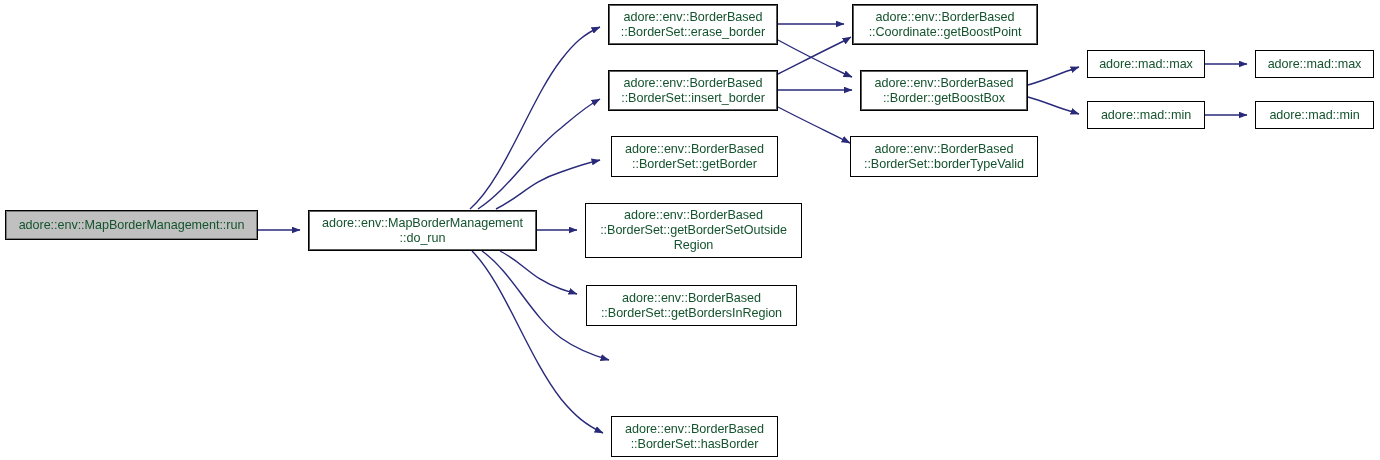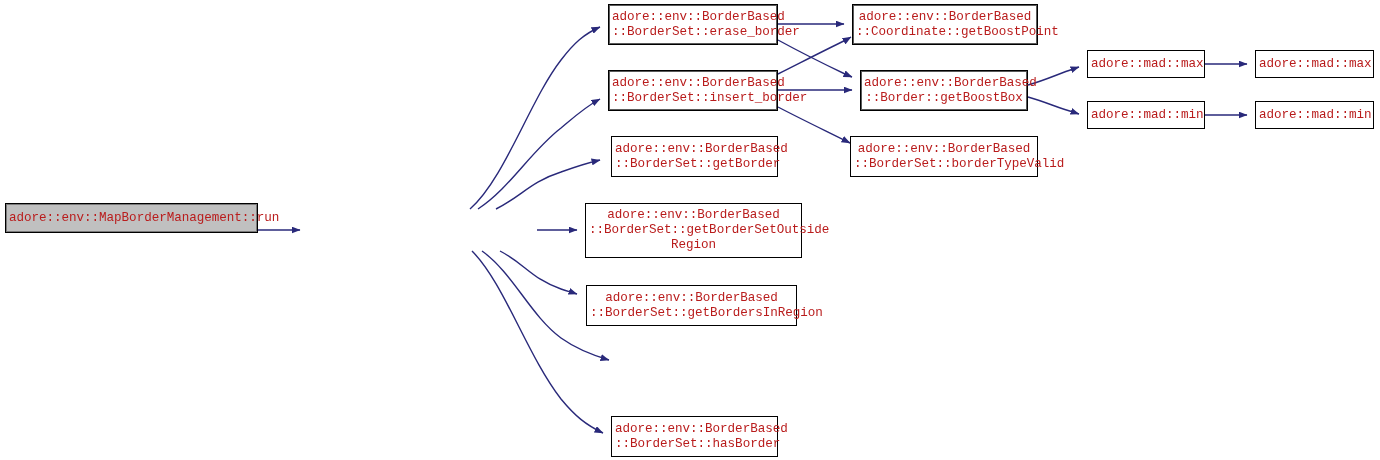--- a/index.html
+++ b/index.html
@@ -25,27 +25,26 @@
   }
   .node {
     position: absolute;
     box-sizing: border-box;
     display: flex;
     align-items: center;
     justify-content: flex-start;
     text-align: center;
     background: #ffffff;
     border: 1px solid #000000;
-    color: #b91c1c;
+    color: #14532d;
     font-size: 12.6px;
     line-height: 15px;
     letter-spacing: -0.05px;
     white-space: pre-line;
     z-index: 2;
-    font-family: Liberation Mono, monospace;
   }
   .node.root {
     background: #c0c0c0;
     border: 1px solid #000000;
     box-shadow: 0 0 0 1px #7a7a7a inset;
   }
   .node.highlight {
     box-shadow: 0 0 0 1px #5a5a5a inset;
   }
   .node-label {
@@ -76,21 +75,23 @@
       <path d="M778,24 L844,24" fill="none" stroke="#29297a" stroke-width="1.4" marker-end="url(#arrow)"></path>
       <path d="M778,40 C800,52 824,64 845,74 L852,77" fill="none" stroke="#29297a" stroke-width="1.4" marker-end="url(#arrow)"></path>
       <path d="M778,74 C800,63 825,50 846,40 L851,37" fill="none" stroke="#29297a" stroke-width="1.4" marker-end="url(#arrow)"></path>
       <path d="M778,90 L852,90" fill="none" stroke="#29297a" stroke-width="1.4" marker-end="url(#arrow)"></path>
       <path d="M778,107 C801,119 826,131 846,141 L850,143" fill="none" stroke="#29297a" stroke-width="1.4" marker-end="url(#arrow)"></path>
       <path d="M1028,85 C1046,80 1058,74 1073,69 L1079,67" fill="none" stroke="#29297a" stroke-width="1.4" marker-end="url(#arrow)"></path>
       <path d="M1028,97 C1046,102 1058,108 1073,112 L1079,114" fill="none" stroke="#29297a" stroke-width="1.4" marker-end="url(#arrow)"></path>
       <path d="M1205,64 L1247,64" fill="none" stroke="#29297a" stroke-width="1.4" marker-end="url(#arrow)"></path>
       <path d="M1205,115 L1247,115" fill="none" stroke="#29297a" stroke-width="1.4" marker-end="url(#arrow)"></path>
     </svg>
-<div class="node root" style="left: 5px; top: 203px; width: 253px; height: 30px;"><span class="node-label">adore::env::MapBorderManagement::run</span></div>
+<div class="node root" style="left: 5px; top: 210px; width: 253px; height: 30px;"><span class="node-label">adore::env::MapBorderManagement::run</span></div>
+    <div class="node highlight" style="left: 308px; top: 210px; width: 229px; height: 41px;"><span class="node-label">adore::env::MapBorderManagement
+::do_run</span></div>
     <div class="node highlight" style="left: 608px; top: 4px; width: 170px; height: 41px;"><span class="node-label">adore::env::BorderBased
 ::BorderSet::erase_border</span></div>
     <div class="node highlight" style="left: 608px; top: 70px; width: 170px; height: 41px;"><span class="node-label">adore::env::BorderBased
 ::BorderSet::insert_border</span></div>
     <div class="node" style="left: 611px; top: 136px; width: 167px; height: 41px;"><span class="node-label">adore::env::BorderBased
 ::BorderSet::getBorder</span></div>
     <div class="node" style="left: 585px; top: 203px; width: 217px; height: 55px;"><span class="node-label">adore::env::BorderBased
 ::BorderSet::getBorderSetOutside
 Region</span></div>
     <div class="node" style="left: 586px; top: 285px; width: 211px; height: 41px;"><span class="node-label">adore::env::BorderBased

